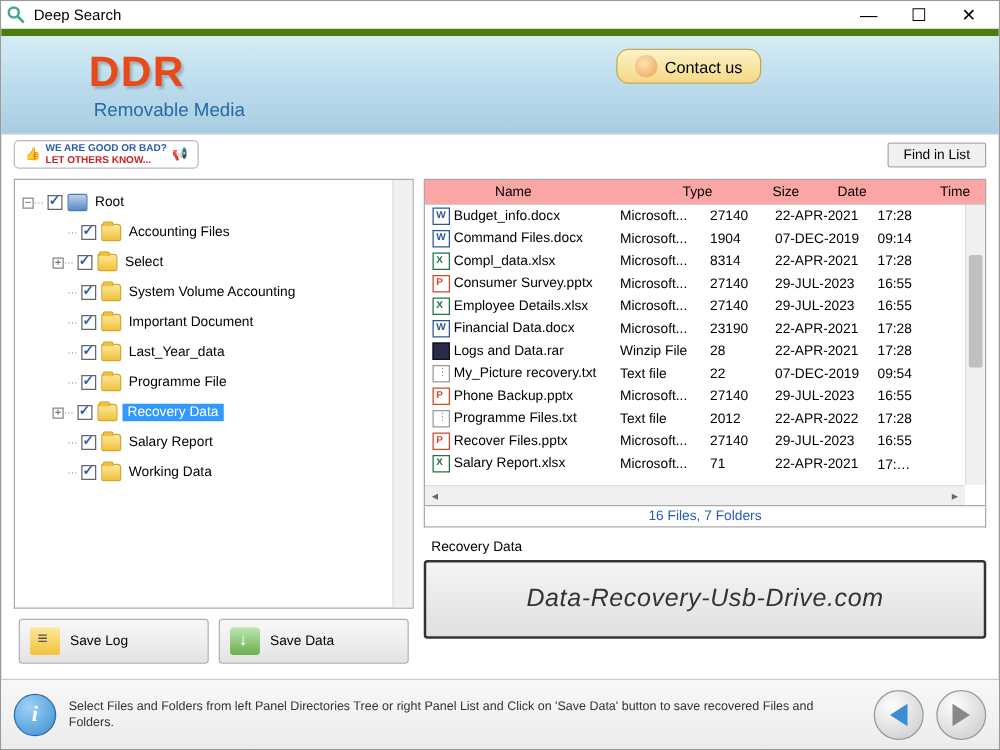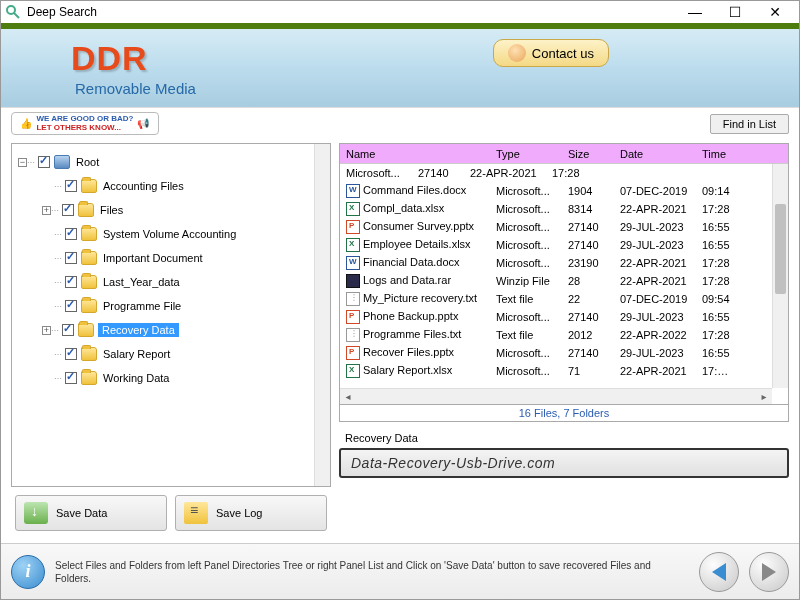--- a/index.html
+++ b/index.html
@@ -40,39 +40,39 @@
 .indent1 { padding-left: 28px; }
 .save-row { display: flex; gap: 8px; padding: 8px 4px; }
 .save-btn { flex: 1; background: linear-gradient(#f8f8f8, #e4e4e4); border: 1px solid #b0b0b0; border-radius: 3px; padding: 6px 8px; display: flex; align-items: center; gap: 8px; font-size: 11px; cursor: pointer; }
 .save-btn .ic { width: 24px; height: 22px; }
 .ic-save { background: linear-gradient(#bce5b0, #6ab04c); border-radius: 3px; position: relative; }
 .ic-save::after { content: '↓'; color: #fff; font-weight: bold; position: absolute; left: 7px; top: 1px; font-size: 14px; }
 .ic-log { background: linear-gradient(#ffe79a, #f0c23c); border-radius: 2px; position: relative; }
 .ic-log::after { content: '≡'; color: #555; position: absolute; left: 6px; top: 0; font-size: 14px; }
 .right { flex: 1; display: flex; flex-direction: column; }
 .list-box { height: 262px; border: 1px solid #aaa; background: #fff; overflow: hidden; position: relative; }
-.list-header { display: flex; background: #f0abfc; border-bottom: 1px solid #ccc; font-size: 11px; height: 20px; align-items: center; }
+.list-header { display: flex; background: #fca5a5; border-bottom: 1px solid #ccc; font-size: 11px; height: 20px; align-items: center; justify-content: flex-end; }
 .list-header .col, .list-row .col { padding: 2px 6px; overflow: hidden; white-space: nowrap; text-overflow: ellipsis; }
 .c-name { width: 150px; } .c-type { width: 72px; } .c-size { width: 52px; } .c-date { width: 82px; } .c-time { width: 42px; }
 .list-body { }
 .list-row { display: flex; font-size: 11px; height: 18px; align-items: center; }
 .file-ic { width: 14px; height: 14px; margin-right: 3px; border: 1px solid #999; background: #fff; position: relative; display: inline-block; vertical-align: middle; }
 .file-ic.docx { border-color: #2b579a; } .file-ic.docx::after { content: 'W'; color:#2b579a; font-size:8px; position:absolute; left:2px; top:0; font-weight:bold;}
 .file-ic.xlsx { border-color: #217346; } .file-ic.xlsx::after { content: 'X'; color:#217346; font-size:8px; position:absolute; left:2px; top:0; font-weight:bold;}
 .file-ic.pptx { border-color: #d24726; } .file-ic.pptx::after { content: 'P'; color:#d24726; font-size:8px; position:absolute; left:2px; top:0; font-weight:bold;}
 .file-ic.rar { background: #2a2a4a; border-color:#111; }
 .file-ic.txt::after { content: '⋮'; color:#888; font-size:8px; position:absolute; left:3px; top:0;}
 .vscroll { position: absolute; right: 0; top: 20px; bottom: 16px; width: 16px; background: #f0f0f0; border-left: 1px solid #ddd; }
 .vscroll .thumb-bar { position: absolute; top: 40px; left: 2px; right: 2px; height: 90px; background: #c0c0c0; border-radius: 2px; }
 .hscroll { position: absolute; left: 0; right: 16px; bottom: 0; height: 16px; background: #f0f0f0; border-top: 1px solid #ddd; display:flex; align-items:center; }
 .hscroll .arr { width: 16px; text-align: center; font-size: 10px; color: #666; }
 .status-line { border: 1px solid #aaa; border-top: none; text-align: center; font-size: 11px; color: #2a5cb0; padding: 2px; }
 .cf-box { margin-top: 8px; font-size: 11px; padding: 2px 6px; }
 .cf-box .lbl { font-weight: bold; }
-.url-box { margin-top: 2px; border: 2px solid #333; border-radius: 3px; padding: 5px 10px; font-family: 'Arial Black', sans-serif; font-style: italic; font-size: 14px; color: #333; text-align: left; background: linear-gradient(#f4f4f4,#e0e0e0); letter-spacing: 0.5px; }
+.url-box { margin-top: 2px; border: 2px solid #333; border-radius: 3px; padding: 18px 10px; font-family: 'Arial Black', sans-serif; font-style: italic; font-size: 20px; color: #333; text-align: center; background: linear-gradient(#f4f4f4,#e0e0e0); letter-spacing: 0.5px; }
 .footer { height: 56px; border-top: 1px solid #ccc; display: flex; align-items: center; padding: 4px 10px; gap: 10px; background: linear-gradient(#f8f8f8,#ececec); }
 .info-ic { width: 34px; height: 34px; border-radius: 50%; background: radial-gradient(circle at 35% 30%, #9ed2f5, #3a8dd0); display: flex; align-items: center; justify-content: center; color: #fff; font-family: Georgia, serif; font-style: italic; font-weight: bold; font-size: 18px; border: 1px solid #2a6ca8; }
 .footer .msg { flex: 1; font-size: 10px; color: #333; line-height: 1.3; }
 .nav-btn { width: 40px; height: 40px; border-radius: 50%; background: radial-gradient(circle at 35% 30%, #fdfdfd, #c8c8c8); border: 1px solid #999; display: flex; align-items: center; justify-content: center; cursor: pointer; }
 .nav-btn .tri { width: 0; height: 0; border-top: 9px solid transparent; border-bottom: 9px solid transparent; }
 .nav-btn.back .tri { border-right: 14px solid #3a8dd0; }
 .nav-btn.fwd .tri { border-left: 14px solid #888; }
 .scroll-edge { position:absolute; right:0; top:0; bottom:0; width:16px; background:#f0f0f0; border-left:1px solid #ddd;}
 </style>
 </head>
@@ -131,21 +131,21 @@
               <span class="dots">⋯</span>
               <span class="cb checked"></span>
               <span class="folder-icon"></span>
               <span class="label">Accounting Files</span>
             </div>
             <div class="tree-row indent1">
               <span class="expander box">+</span>
               <span class="dots">⋯</span>
               <span class="cb checked"></span>
               <span class="folder-icon"></span>
-              <span class="label">Files</span>
+              <span class="label">Select</span>
             </div>
             <div class="tree-row indent1">
               <span class="expander"></span>
               <span class="dots">⋯</span>
               <span class="cb checked"></span>
               <span class="folder-icon"></span>
               <span class="label">System Volume Accounting</span>
             </div>
             <div class="tree-row indent1">
               <span class="expander"></span>
@@ -185,42 +185,43 @@
             <div class="tree-row indent1">
               <span class="expander"></span>
               <span class="dots">⋯</span>
               <span class="cb checked"></span>
               <span class="folder-icon"></span>
               <span class="label">Working Data</span>
             </div>
           </div>
       </div>
       <div class="save-row">
+        <div class="save-btn">
+          <span class="ic ic-log"></span>
+          <span>Save Log</span>
+        </div>
         <div class="save-btn">
           <span class="ic ic-save"></span>
           <span>Save Data</span>
-        </div>
-        <div class="save-btn">
-          <span class="ic ic-log"></span>
-          <span>Save Log</span>
         </div>
       </div>
     </div>
 
     <div class="right">
       <div class="list-box">
         <div class="list-header">
           <div class="col c-name">Name</div>
           <div class="col c-type">Type</div>
           <div class="col c-size">Size</div>
           <div class="col c-date">Date</div>
           <div class="col c-time">Time</div>
         </div>
         <div class="list-body" id="file-rows">
             <div class="list-row">
+              <div class="col c-name"><span class="file-ic docx"></span>Budget_info.docx</div>
               <div class="col c-type">Microsoft...</div>
               <div class="col c-size">27140</div>
               <div class="col c-date">22-APR-2021</div>
               <div class="col c-time">17:28</div>
             </div>
             <div class="list-row">
               <div class="col c-name"><span class="file-ic docx"></span>Command Files.docx</div>
               <div class="col c-type">Microsoft...</div>
               <div class="col c-size">1904</div>
               <div class="col c-date">07-DEC-2019</div>

